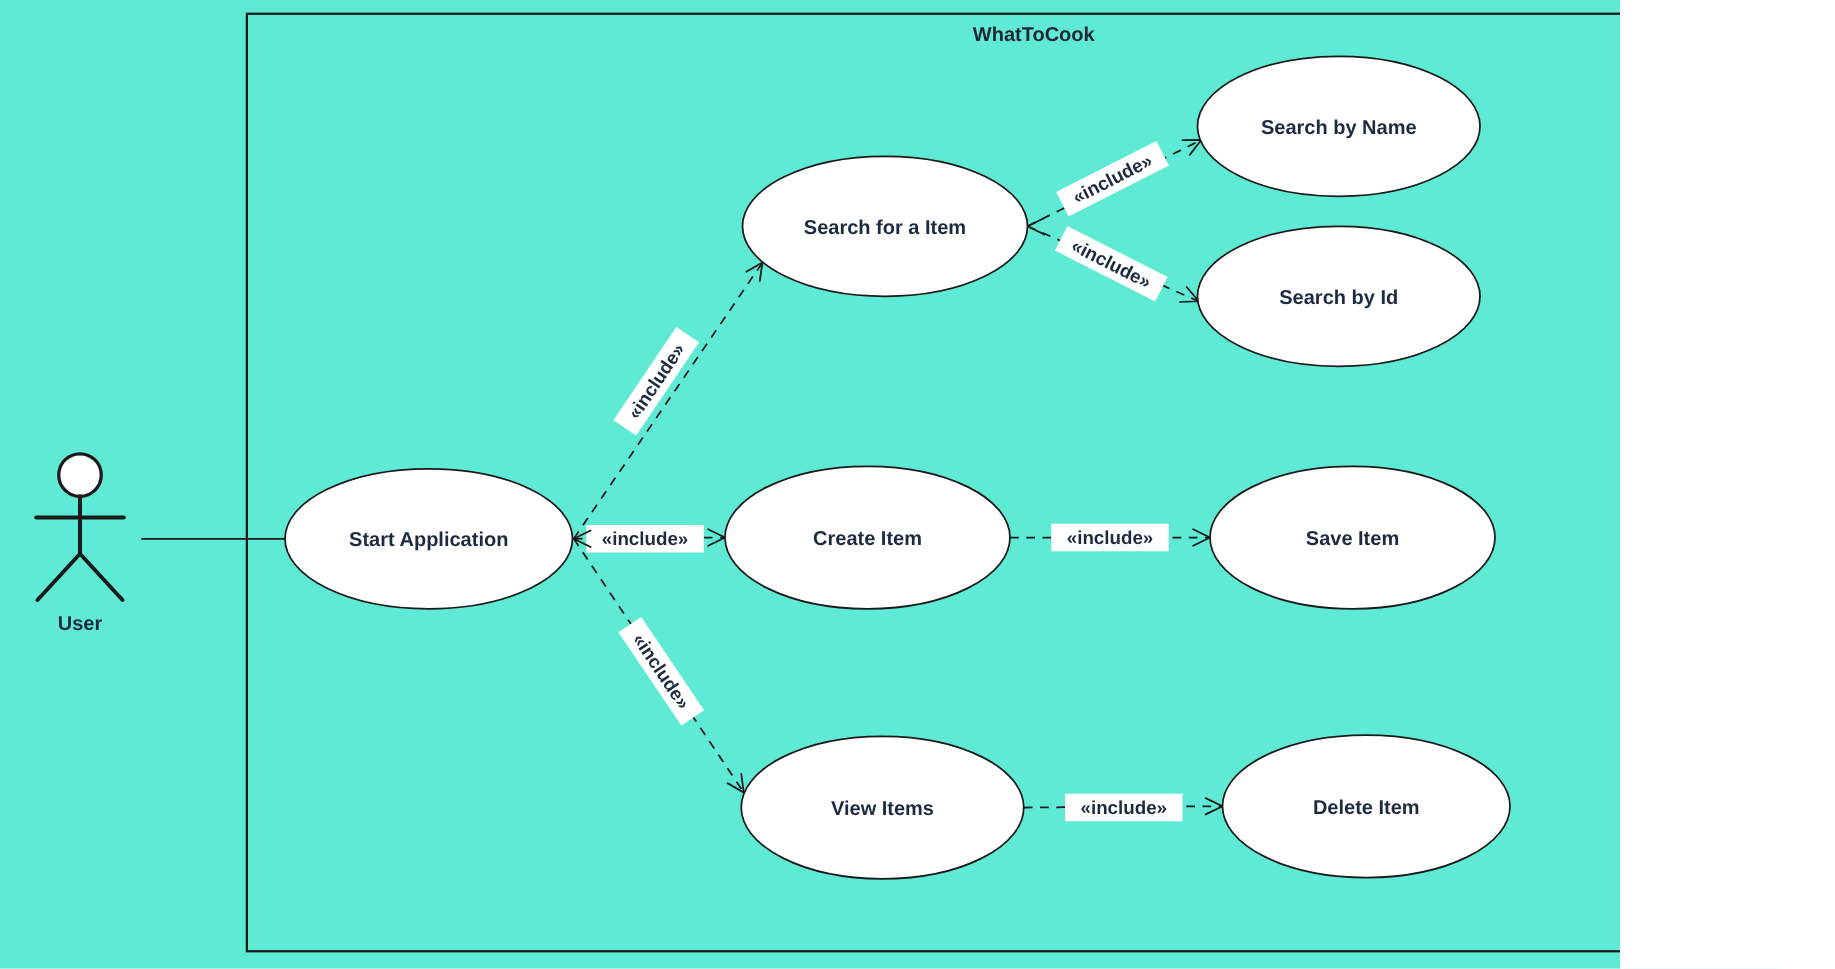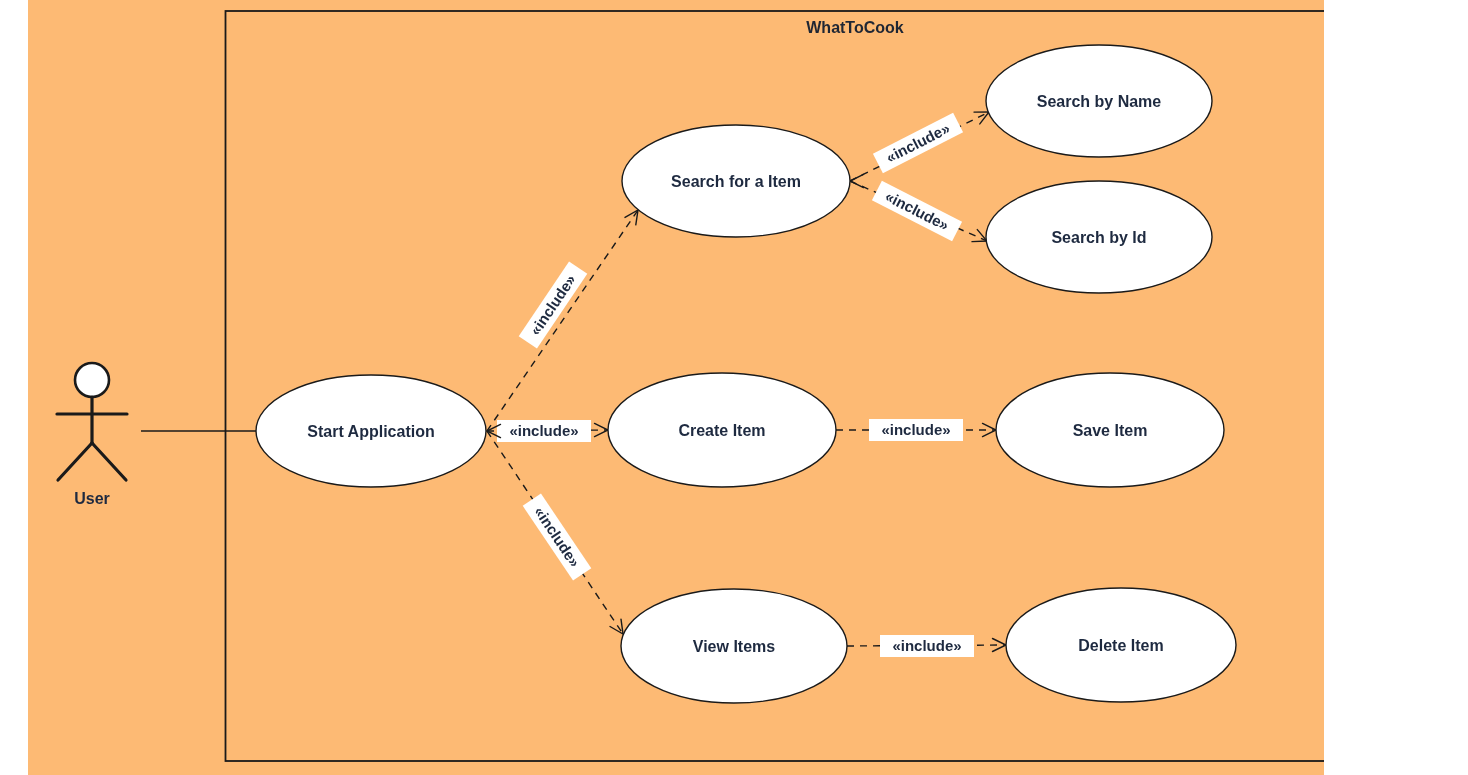--- a/index.html
+++ b/index.html
@@ -1,18 +1,18 @@
 <!DOCTYPE html>
 <html><head>
 <meta charset="utf-8">
 <style>
   html, body { margin: 0; padding: 0; background: #ffffff; }
   .canvas {
     width: 1296px; height: 775px; position: relative;
-    background: #fdba74; overflow: hidden; margin-left: 28px;
+    background: #5eead4; overflow: hidden;
   }
   svg { display: block; }
   .uc-shape   { fill: #ffffff; stroke: #1a1a1a; stroke-width: 1.4; }
   .boundary   { fill: none; stroke: #1a1a1a; stroke-width: 1.8; }
   .solid-line { stroke: #1a1a1a; stroke-width: 1.4; fill: none; }
   .dash-line  { stroke: #1a1a1a; stroke-width: 1.4; fill: none; stroke-dasharray: 7 6; }
   .arrowhead  { stroke: #1a1a1a; stroke-width: 1.4; fill: none; stroke-linecap: round; }
   .actor-line { stroke: #1a1a1a; stroke-width: 3.2; fill: none; stroke-linecap: round; }
   .actor-head { fill: #ffffff; stroke: #1a1a1a; stroke-width: 2.6; }
   .label-bg   { fill: #ffffff; }

